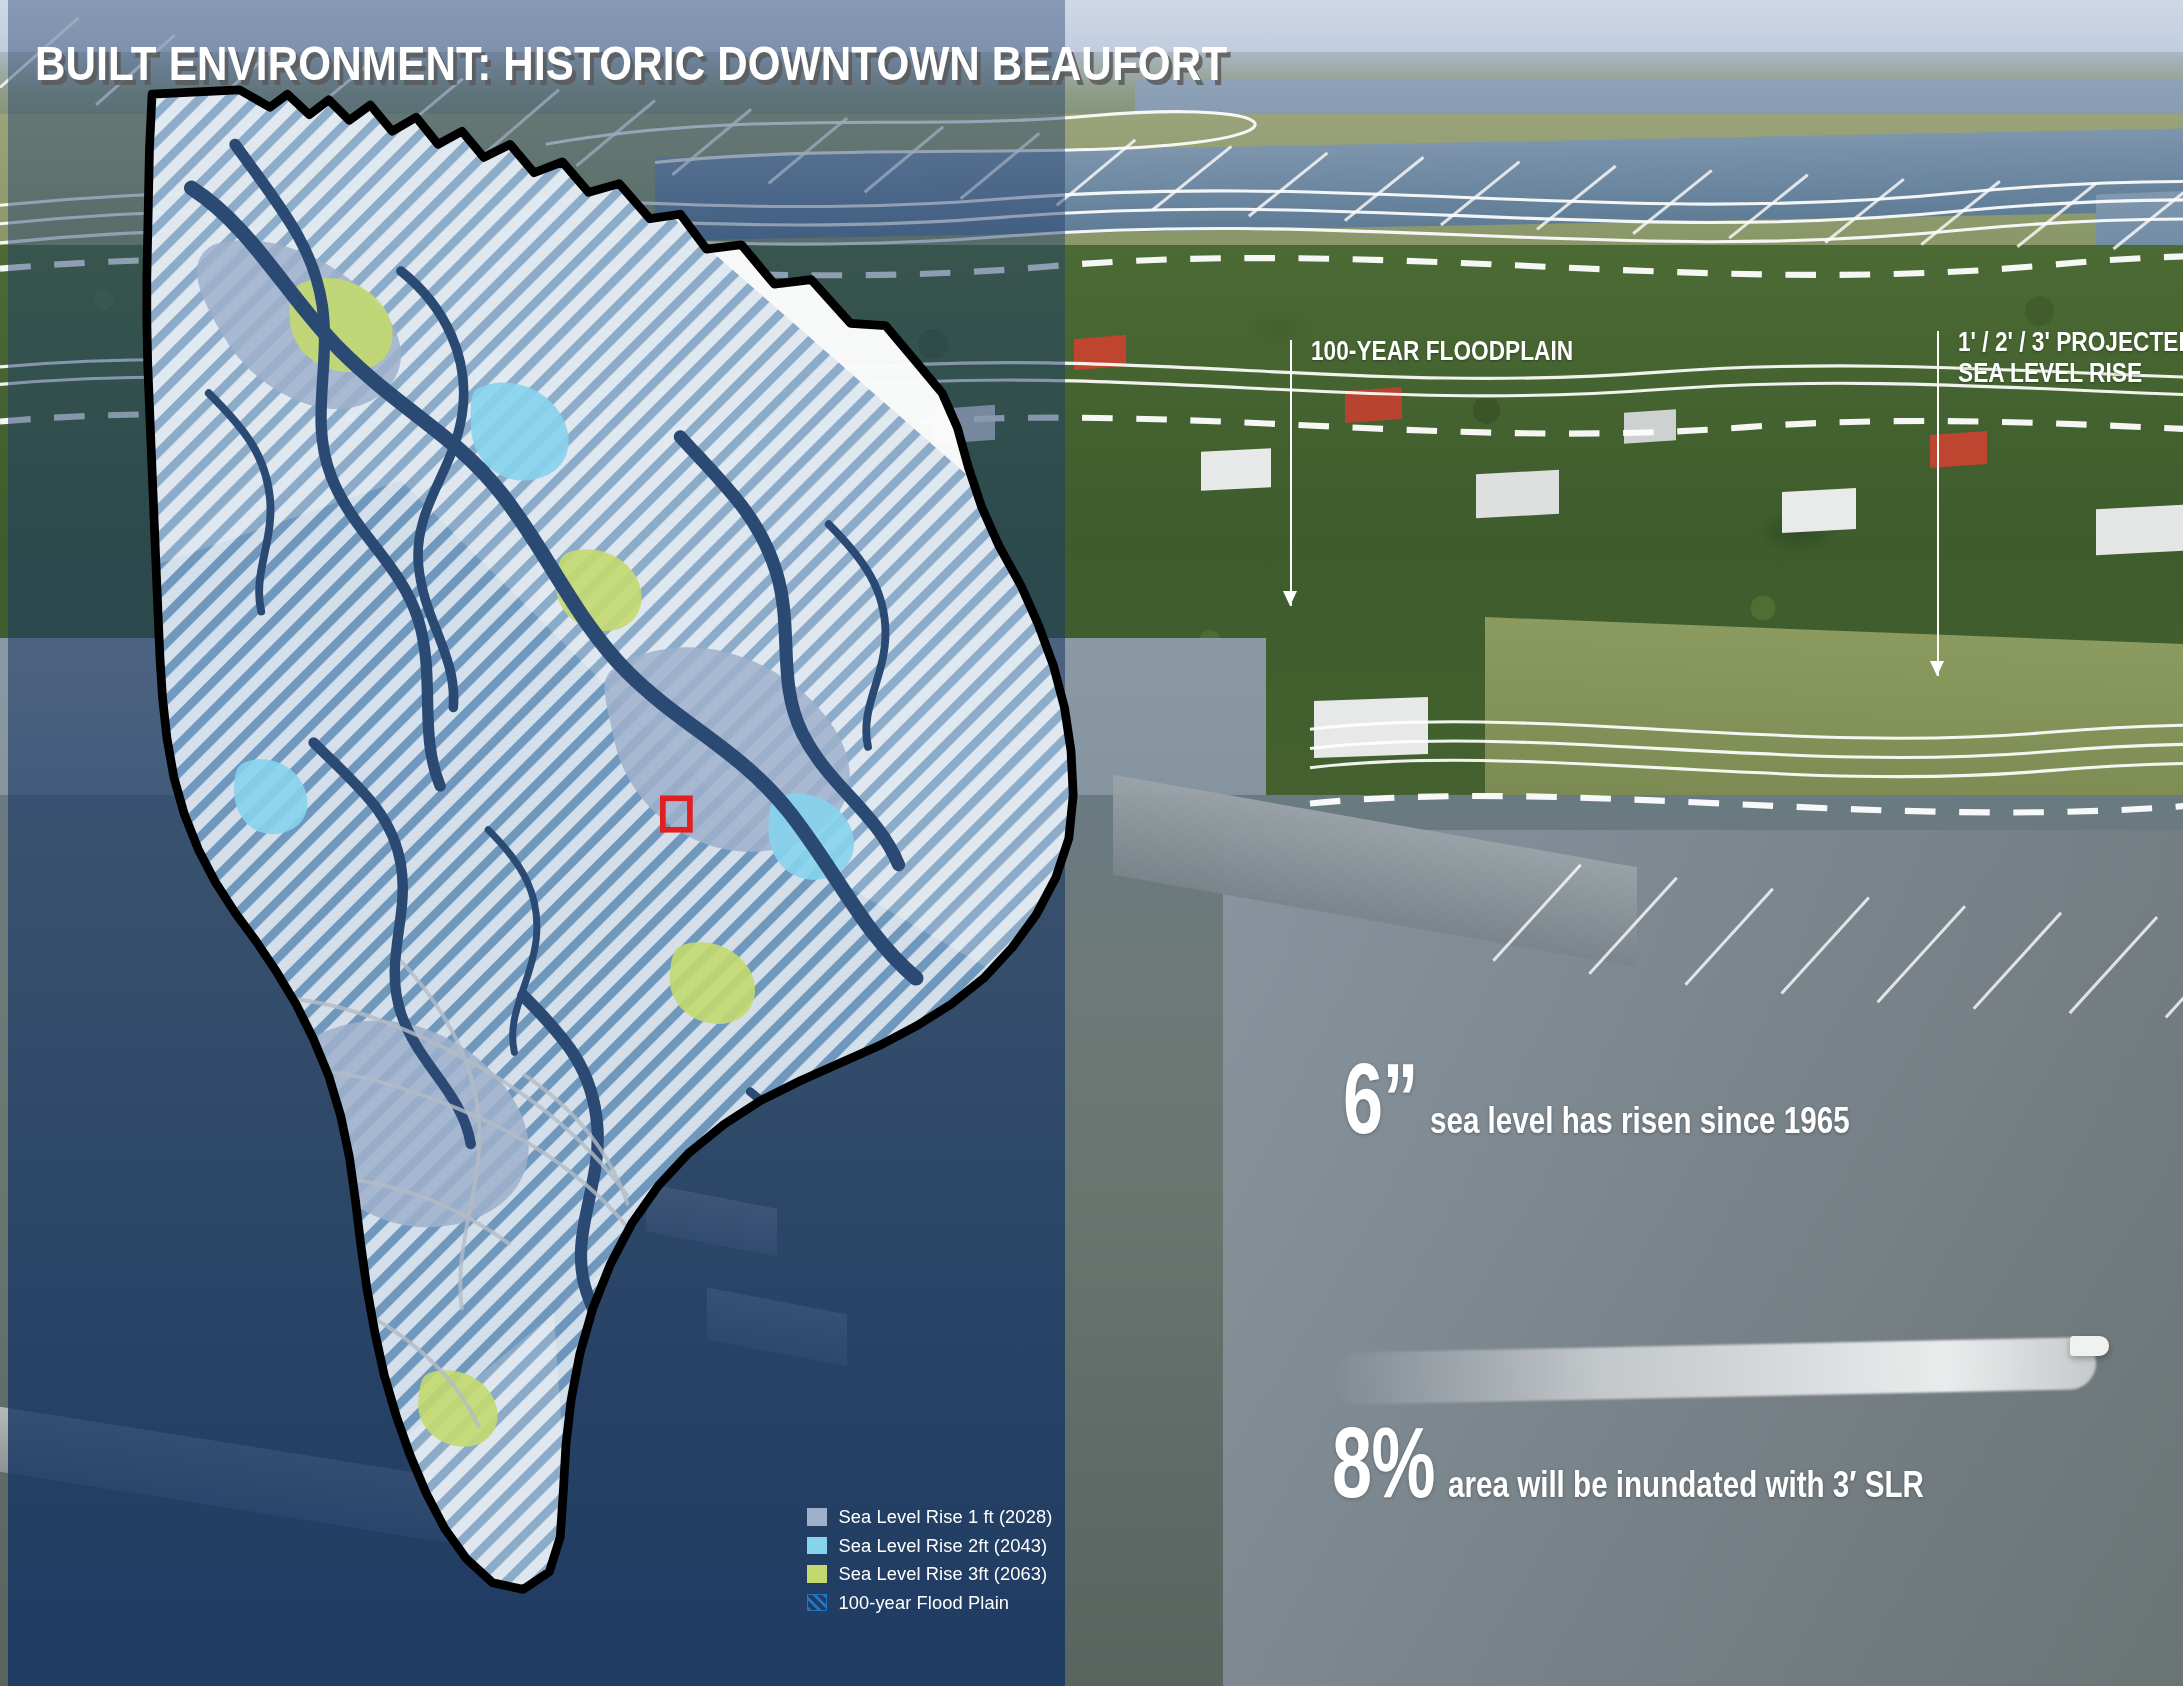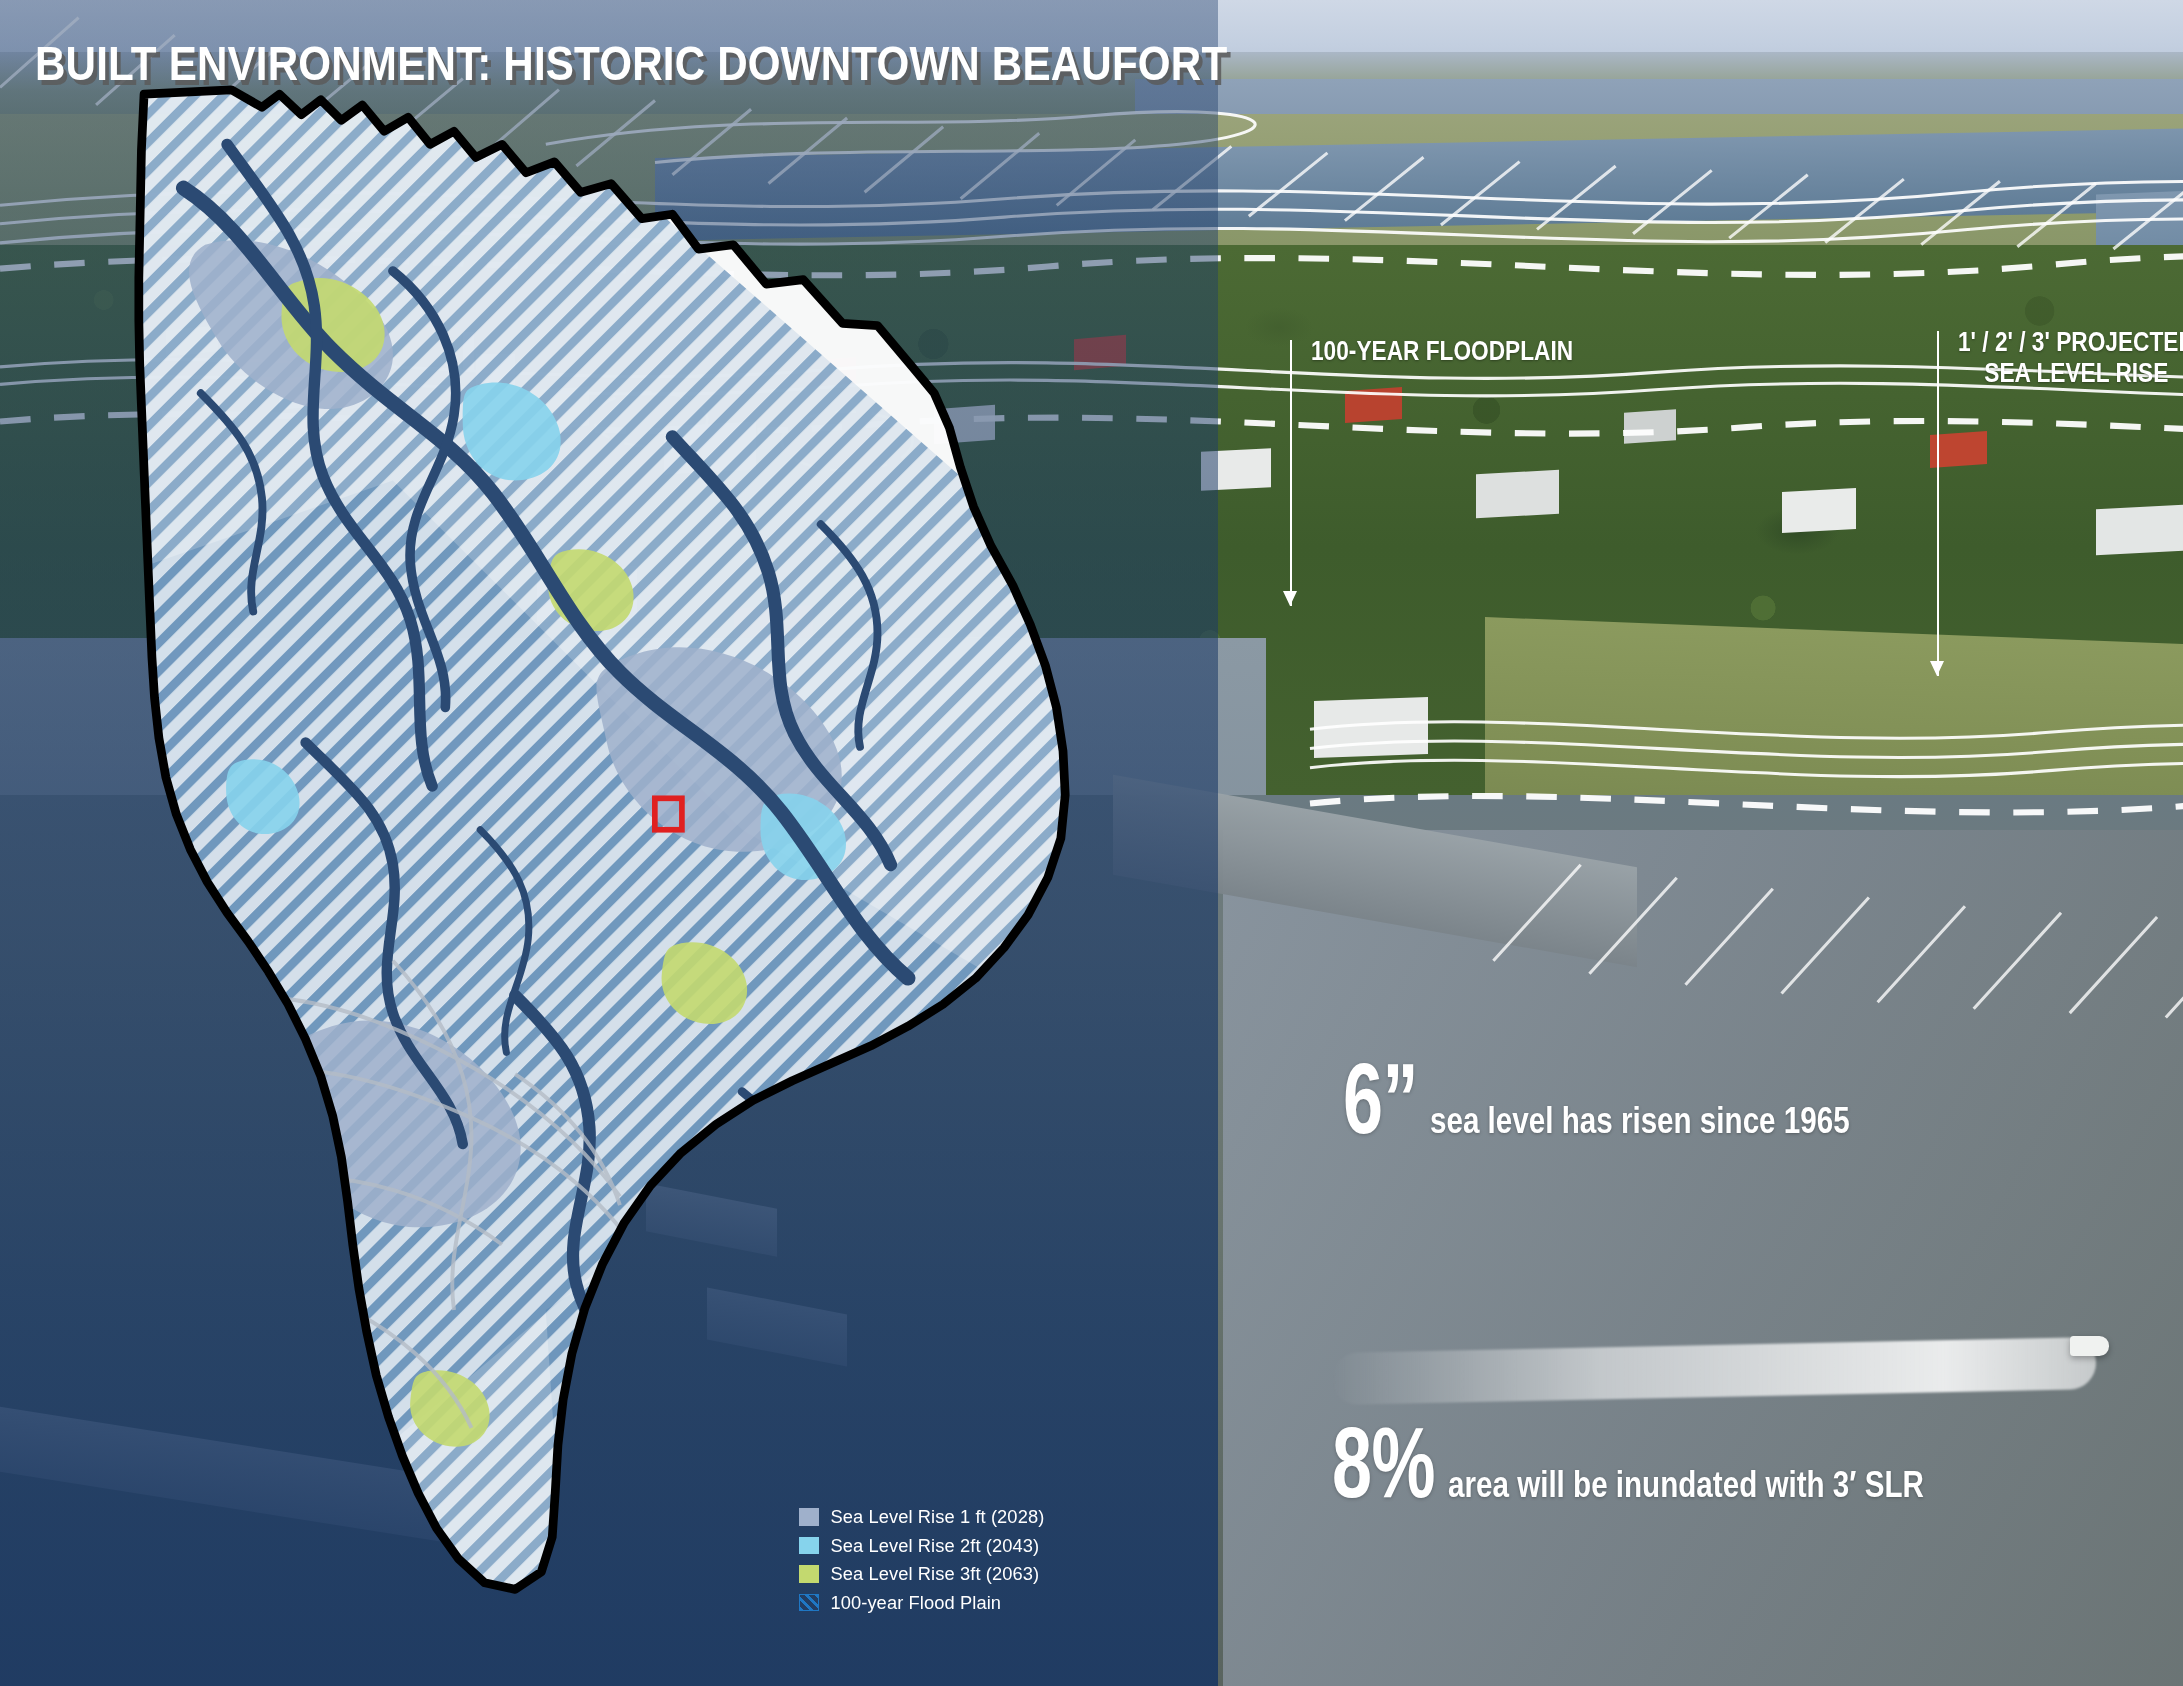--- a/index.html
+++ b/index.html
@@ -118,37 +118,37 @@
   .title{
     position:absolute;left:35px;top:35px;
     font-family:"Liberation Sans", sans-serif;
     font-weight:700;font-size:49px;letter-spacing:0.2px;
     color:#ffffff;white-space:nowrap;
     transform:scaleX(.86);transform-origin:left center;
     text-shadow:4.4px 4.8px 0 rgba(90,90,90,.85);
   }
 
   
-  .callout{position:absolute;text-align:center;}
+  .callout{position:absolute;}
   .callout .lbl{
     font-weight:700;color:#fff;white-space:nowrap;
     font-size:27px;letter-spacing:0px;line-height:1.16;
     transform:scaleX(.84);transform-origin:left top;
     text-shadow:0 0.9px 2.6px rgba(0,0,0,.35);
   }
   .leader{position:absolute;background:#fff;width:2.2px;}
   .leader.arrow:after{
     content:"";position:absolute;left:-7px;bottom:-0.9px;
     border-left:7.9px solid transparent;border-right:7.9px solid transparent;
     border-top:15px solid #fff;
   }
 
   
   .mappanel{
-    position:absolute;left:0;top:0;width:1218px;height:1687px;
+    position:absolute;left:8px;top:0;width:1057px;height:1687px;
     background:linear-gradient(180deg, rgba(38,67,110,.42) 0%, rgba(28,58,102,.58) 40%, rgba(25,56,101,.80) 78%, rgba(24,54,99,.88) 100%);
   }
   .mapwrap{position:absolute;left:0;top:0;width:1218px;height:1687px;overflow:hidden;}
   .mapsvg{position:absolute;left:0;top:0;}
 
   
   .legend{position:absolute;left:799px;top:1506px;}
   .legrow{display:flex;align-items:center;margin-bottom:6.5px;}
   .swatch{width:20px;height:17.5px;margin-right:11.4px;flex:0 0 auto;}
   .swatch.hatch{

